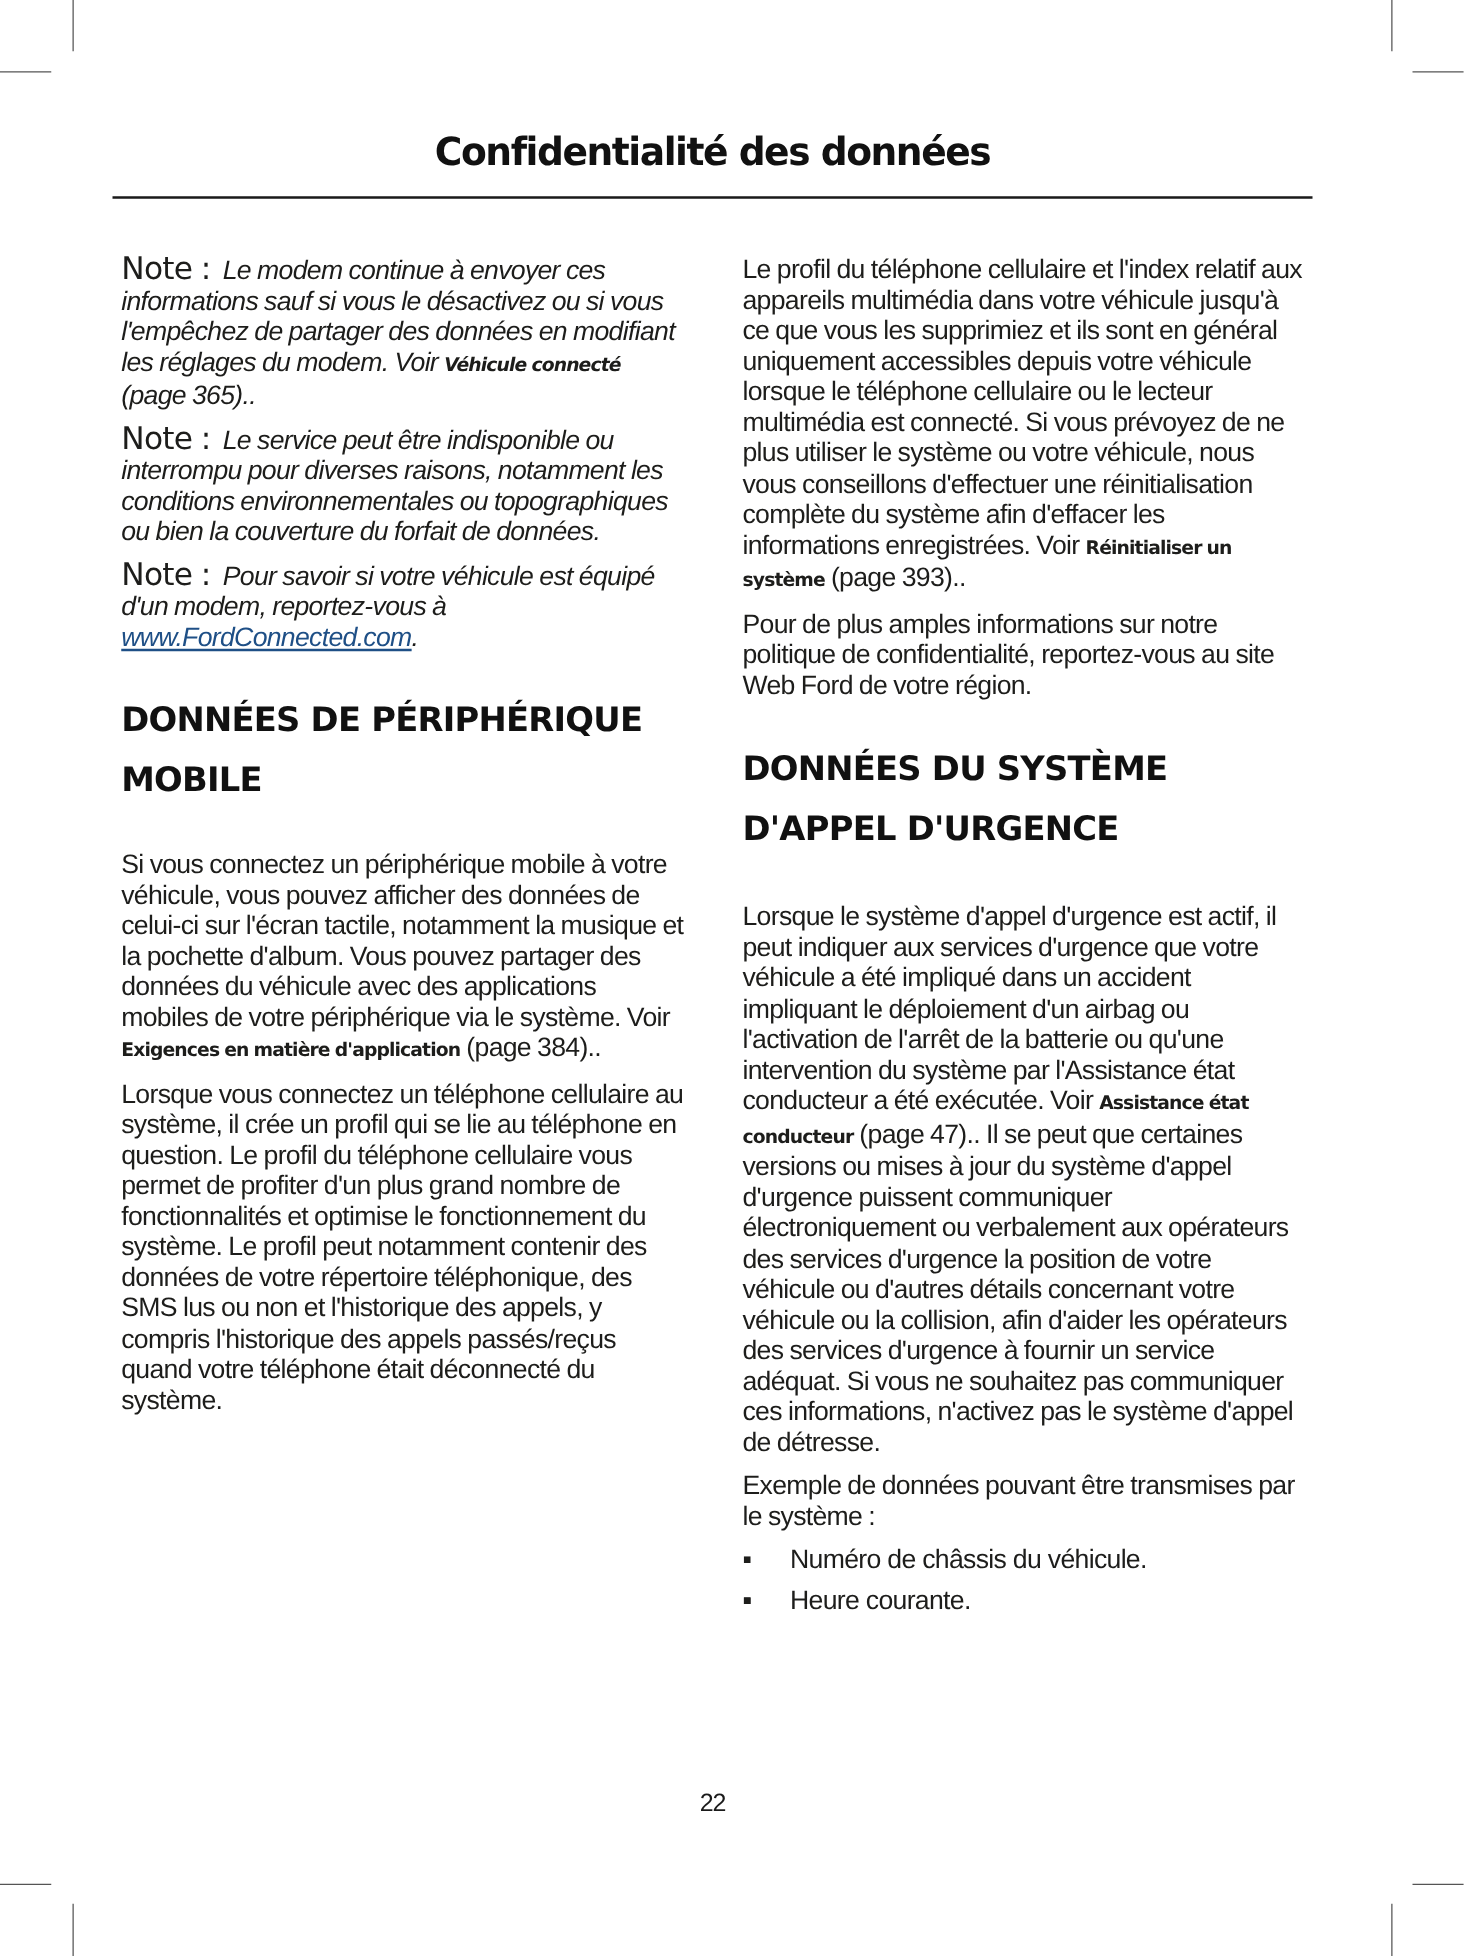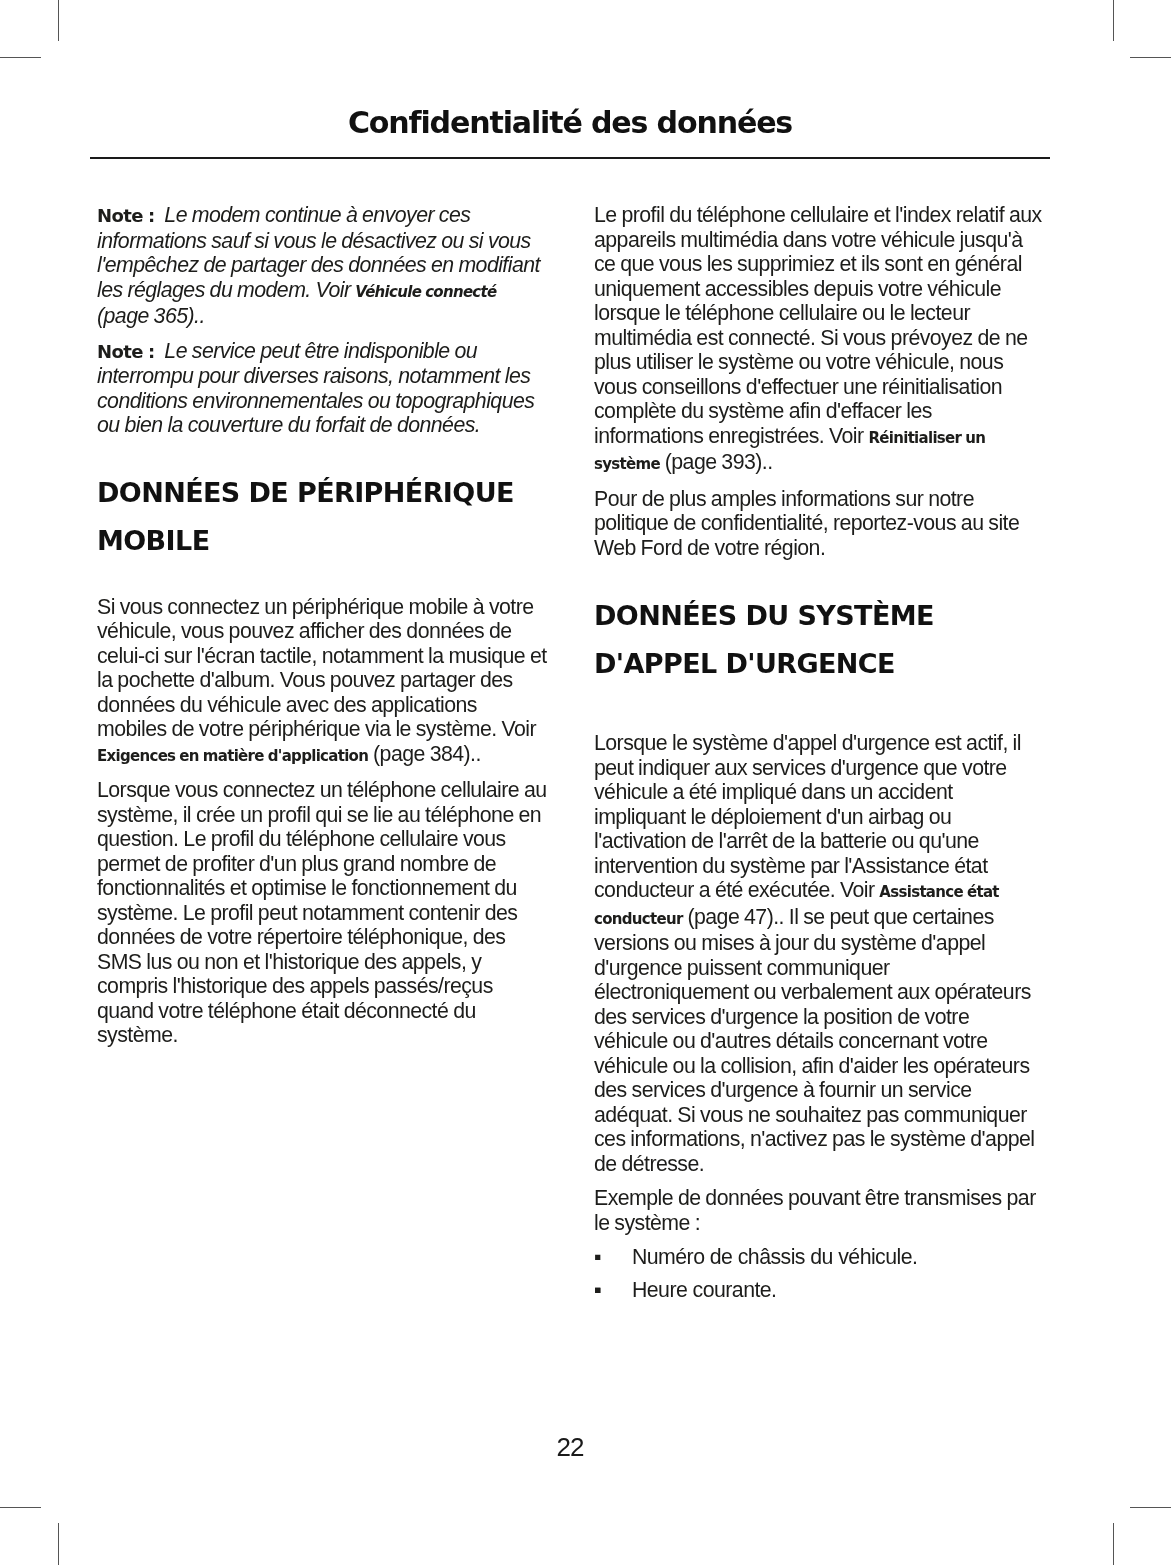--- a/index.html
+++ b/index.html
@@ -58,23 +58,23 @@
       line-height: 24.5px;
       letter-spacing: -0.55px;
       word-spacing: -0.5px;
     }
     p.note {
       font-style: italic;
     }
     .note-label {
       font-family: "DejaVu Sans", sans-serif;
       font-style: normal;
-      font-weight: bold;
+      font-weight: normal;
       letter-spacing: -0.6px;
-      font-size: 18px;
+      font-size: 25px;
       margin-top: 39px;
     }
     .xref {
       font-family: "DejaVu Sans", sans-serif;
       font-weight: bold;
       font-size: 15px;
       letter-spacing: -0.7px;
     }
     .xref-italic {
       font-weight: bold;
@@ -87,21 +87,21 @@
     h2 {
       margin: 0;
       font-family: "DejaVu Sans", sans-serif;
       font-weight: bold;
       font-size: 27px;
       line-height: 48px;
       letter-spacing: -0.6px;
       color: #111111;
     }
     .h-left { margin-top: 31px; margin-bottom: 30px; }
-    .h-right { margin-top: 32px; margin-bottom: 43px; }
+    .h-right { margin-top: 32px; margin-bottom: 33px; }
 
     ul.bullets {
       list-style: none;
       margin: 0;
       padding: 0;
     }
     ul.bullets li {
       position: relative;
       padding-left: 38px;
       font-size: 21.3px;
@@ -115,21 +115,21 @@
       top: 0;
       width: 10px;
     }
 
     .page-number {
       position: absolute;
       left: 0;
       width: 1140px;
       top: 1432px;
       text-align: center;
-      font-size: 26px;
+      font-size: 20px;
       letter-spacing: -1px;
       color: #1a1a1a;
     }
   </style>
 </head>
 <body>
 
 <div class="crop v" style="left:58px; top:0; height:41px;"></div>
 <div class="crop h" style="left:0; top:57px; width:41px;"></div>
 <div class="crop v" style="left:1113px; top:0; height:41px;"></div>
@@ -147,20 +147,24 @@
   <p class="note">
     <span class="note-label">Note :</span>&nbsp;
     <span>Le modem continue à envoyer ces informations sauf si vous le désactivez ou si vous l'empêchez de partager des données en modifiant les réglages du modem.  Voir </span><span class="xref xref-italic">Véhicule connecté</span><span> (page 365)..</span>
   </p>
 
   <p class="note">
     <span class="note-label">Note :</span>&nbsp;
     <span>Le service peut être indisponible ou interrompu pour diverses raisons, notamment les conditions environnementales ou topographiques ou bien la couverture du forfait de données.</span>
   </p>
 
+  <p class="note">
+    <span class="note-label">Note :</span>&nbsp;
+    <span>Pour savoir si votre véhicule est équipé d'un modem, reportez-vous à </span><a class="link">www.FordConnected.com</a><span>.</span>
+  </p>
 
   <h2 class="h-left">DONNÉES DE PÉRIPHÉRIQUE MOBILE</h2>
 
   <p>
     <span>Si vous connectez un périphérique mobile à votre véhicule, vous pouvez afficher des données de celui-ci sur l'écran tactile, notamment la musique et la pochette d'album. Vous pouvez partager des données du véhicule avec des applications mobiles de votre périphérique via le système.  Voir </span><span class="xref">Exigences en matière d'application</span><span> (page 384)..</span>
   </p>
 
   <p>Lorsque vous connectez un téléphone cellulaire au système, il crée un profil qui se lie au téléphone en question. Le profil du téléphone cellulaire vous permet de profiter d'un plus grand nombre de fonctionnalités et optimise le fonctionnement du système. Le profil peut notamment contenir des données de votre répertoire téléphonique, des SMS lus ou non et l'historique des appels, y compris l'historique des appels passés/reçus quand votre téléphone était déconnecté du système.</p>
 
 </div>

